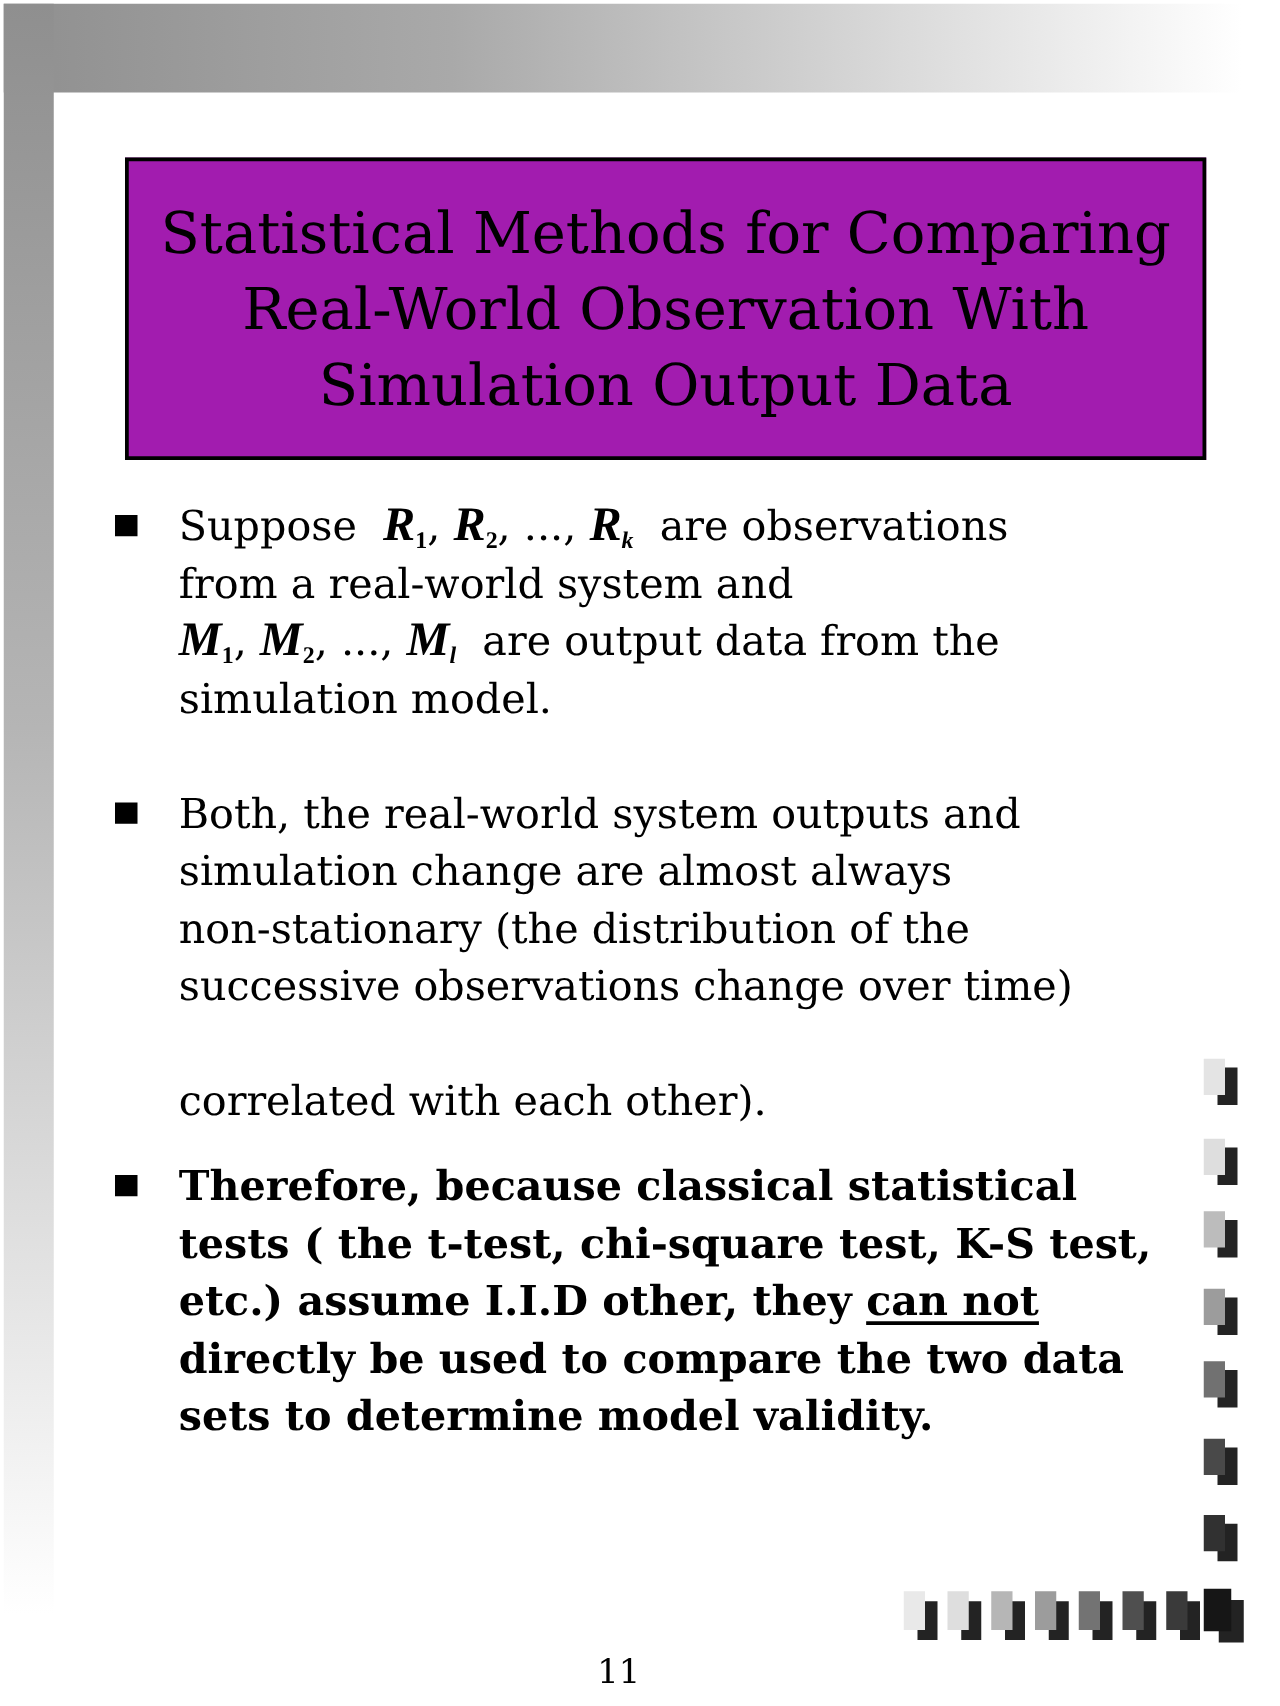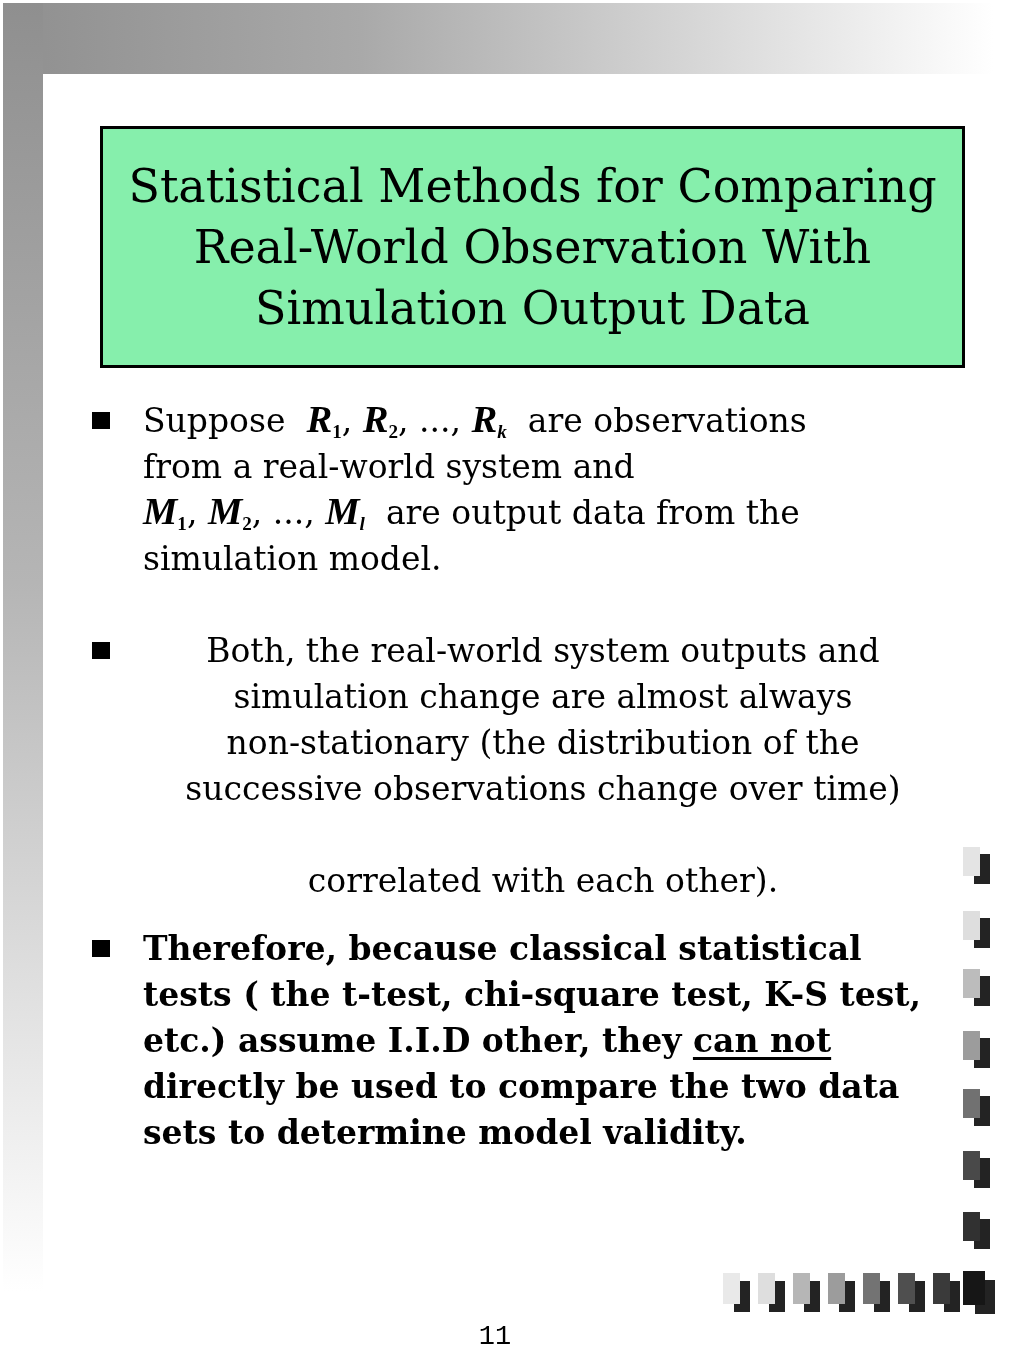--- a/index.html
+++ b/index.html
@@ -10,49 +10,48 @@
   .top-bar{
     position:absolute;left:3px;top:3px;width:1021px;height:71px;
     background:linear-gradient(to right,#8f8f8f 0%,#a9a9a9 35%,#ffffff 97%);
   }
   .left-strip{
     position:absolute;left:3px;top:3px;width:40px;height:1288px;
     background:linear-gradient(to bottom,#8f8f8f 0%,#b5b5b5 45%,#ffffff 100%);
   }
   .title-box{
     position:absolute;left:100px;top:126px;width:859px;height:236px;
-    border:3px solid #000;background:#86efac;
+    border:3px solid #000;background:#a21caf;
     display:flex;align-items:center;justify-content:center;
   }
   .title-text{
     font-size:46px;line-height:61px;text-align:center;white-space:pre-line;
   }
   .bullet-row{
     position:absolute;left:92px;display:flex;align-items:flex-start;width:860px;
   }
   .bullet-row.b1{top:398px;}
-  .bullet-row.b2{top:628px;text-align:center;}
+  .bullet-row.b2{top:628px;}
   .bullet-row.b3{top:926px;font-weight:bold;}
   .bullet-icon{
     flex:none;width:18px;height:17px;background:#000;margin:14px 33px 0 0;
   }
   .bullet-text{
     font-size:33px;line-height:46px;width:800px;
   }
   .math{
     font-family:"Liberation Serif", serif;font-style:italic;font-size:1.17em;
     font-weight:600;line-height:1;
   }
   .sub{font-size:0.58em;vertical-align:-0.32em;font-style:normal;font-weight:600;}
   .it{font-style:italic !important;}
   .ul{text-decoration:underline;text-underline-offset:5px;}
   .page-number{
     position:absolute;left:430px;top:1322px;width:130px;text-align:center;
     font-size:27px;
-    font-family:Liberation Mono, monospace;
   }
   .decor{position:absolute;left:0;top:0;width:1024px;height:1365px;pointer-events:none;}
   .doc-pair{position:absolute;width:30px;height:40px;}
   .doc-pair .back{position:absolute;left:11px;top:7px;width:16px;height:30px;}
   .doc-pair .front{position:absolute;left:0;top:0;width:17px;height:29px;}
   .doc-pair.row .back{top:8px;height:31px;}
   .doc-pair.row .front{height:31px;}
   .doc-pair.big .back{left:12px;top:9px;width:20px;height:34px;}
   .doc-pair.big .front{width:22px;height:34px;}
 </style>

